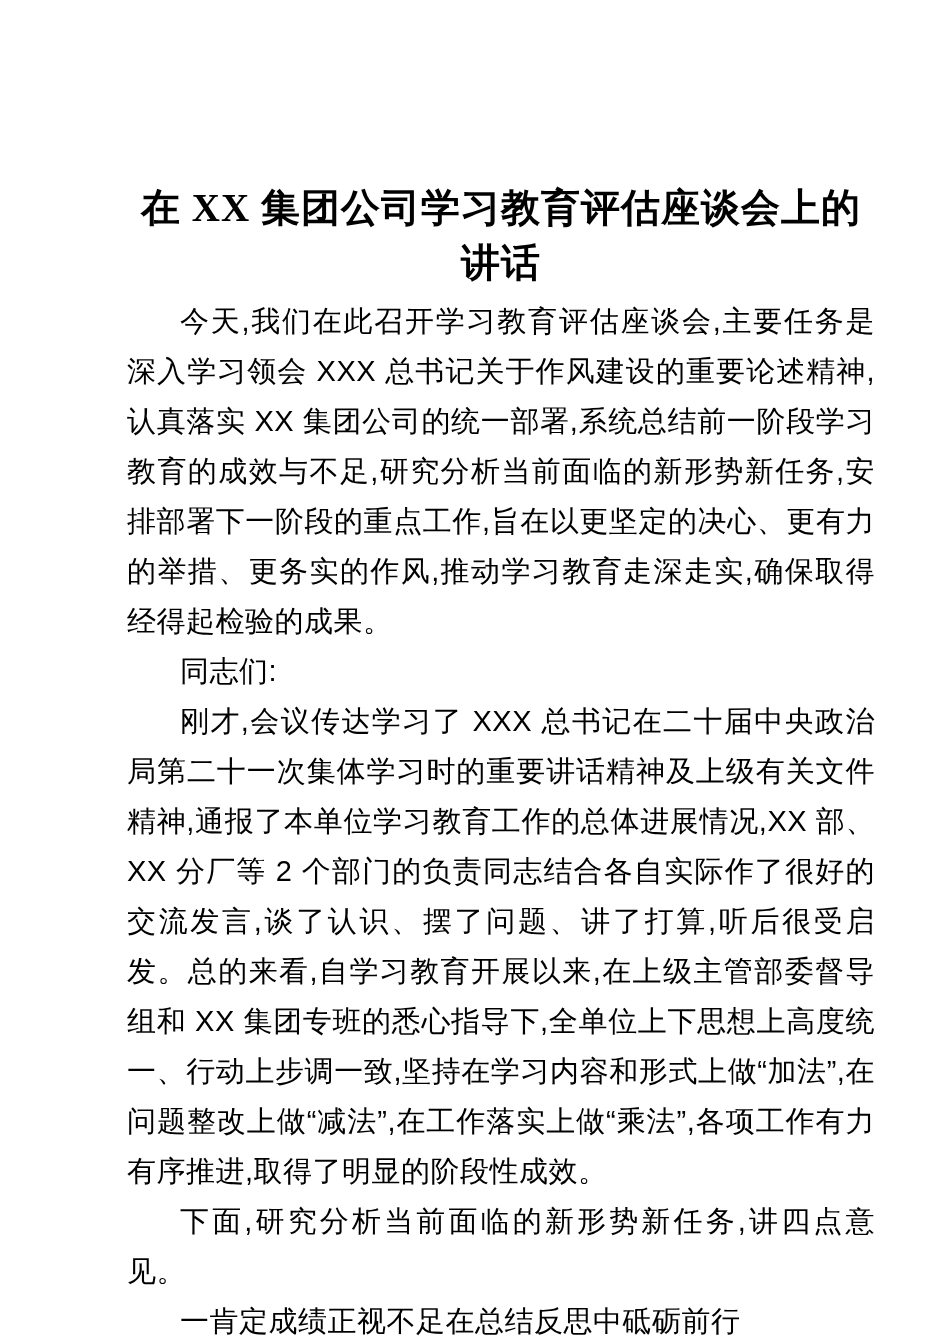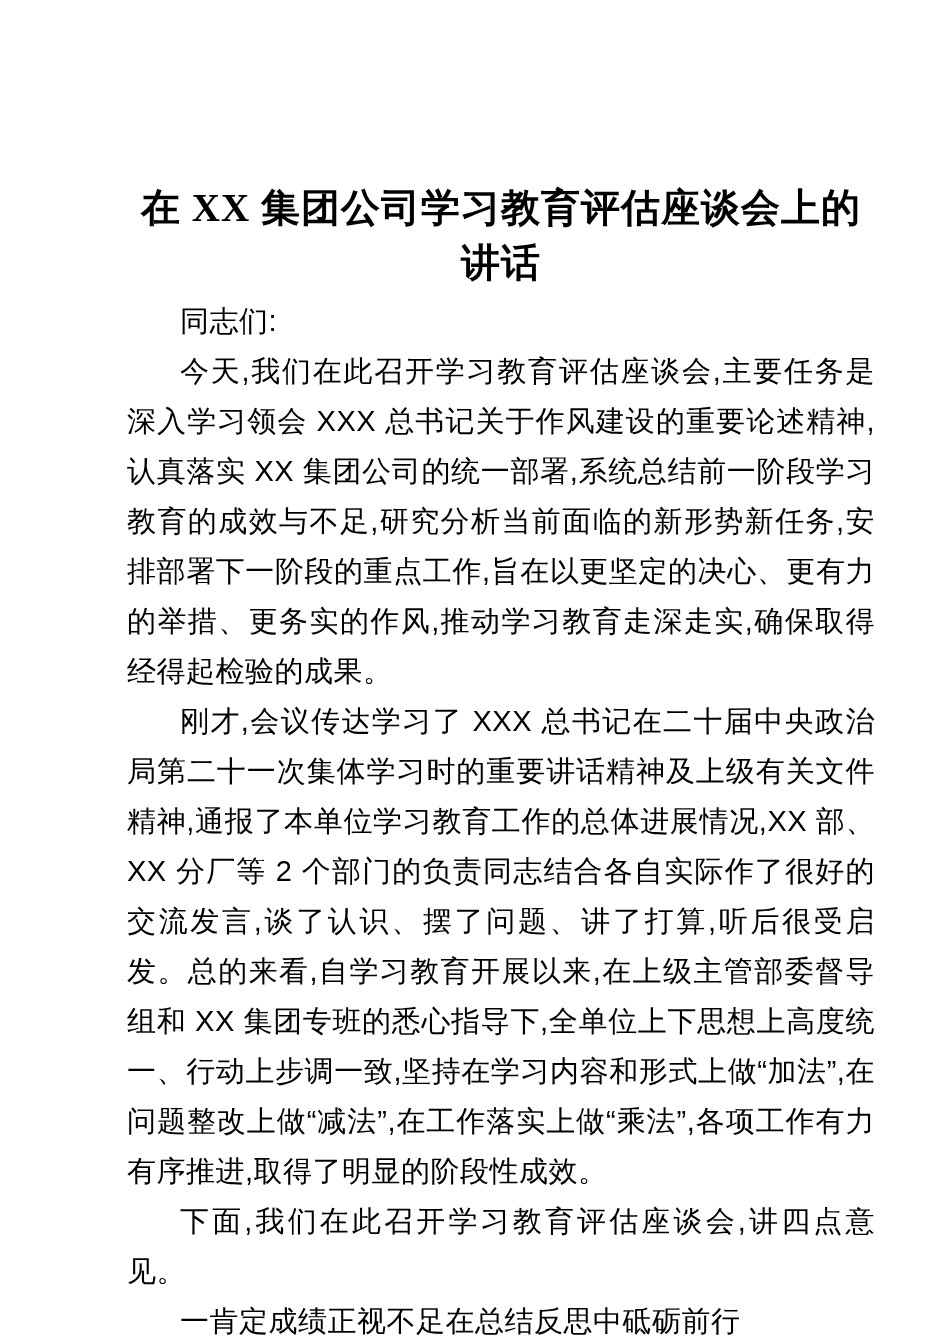--- a/index.html
+++ b/index.html
@@ -42,22 +42,22 @@
     color: #000000;
     word-break: break-all;
   }
 </style>
 </head>
 <body>
 
 <div class="page">
   <h1 class="doc-title">在 XX 集团公司学习教育评估座谈会上的讲话</h1>
 
+  <p class="doc-para">今天,我们在此召开学习教育评估座谈会,主要任务是深入学习领会 XXX 总书记关于作风建设的重要论述精神,认真落实 XX 集团公司的统一部署,系统总结前一阶段学习教育的成效与不足,研究分析当前面临的新形势新任务,安排部署下一阶段的重点工作,旨在以更坚定的决心、更有力的举措、更务实的作风,推动学习教育走深走实,确保取得经得起检验的成果。</p>
+
   <p class="doc-para">同志们:</p>
-
-  <p class="doc-para">今天,我们在此召开学习教育评估座谈会,主要任务是深入学习领会 XXX 总书记关于作风建设的重要论述精神,认真落实 XX 集团公司的统一部署,系统总结前一阶段学习教育的成效与不足,研究分析当前面临的新形势新任务,安排部署下一阶段的重点工作,旨在以更坚定的决心、更有力的举措、更务实的作风,推动学习教育走深走实,确保取得经得起检验的成果。</p>
 
   <p class="doc-para">刚才,会议传达学习了 XXX 总书记在二十届中央政治局第二十一次集体学习时的重要讲话精神及上级有关文件精神,通报了本单位学习教育工作的总体进展情况,XX 部、XX 分厂等 2 个部门的负责同志结合各自实际作了很好的交流发言,谈了认识、摆了问题、讲了打算,听后很受启发。总的来看,自学习教育开展以来,在上级主管部委督导组和 XX 集团专班的悉心指导下,全单位上下思想上高度统一、行动上步调一致,坚持在学习内容和形式上做“加法”,在问题整改上做“减法”,在工作落实上做“乘法”,各项工作有力有序推进,取得了明显的阶段性成效。</p>
 
-  <p class="doc-para">下面,我们在此召开学习教育评估座谈会,讲四点意见。</p>
+  <p class="doc-para">下面,研究分析当前面临的新形势新任务,讲四点意见。</p>
 
   <p class="doc-para">一肯定成绩正视不足在总结反思中砥砺前行</p>
 </div>
 
 </body></html>

